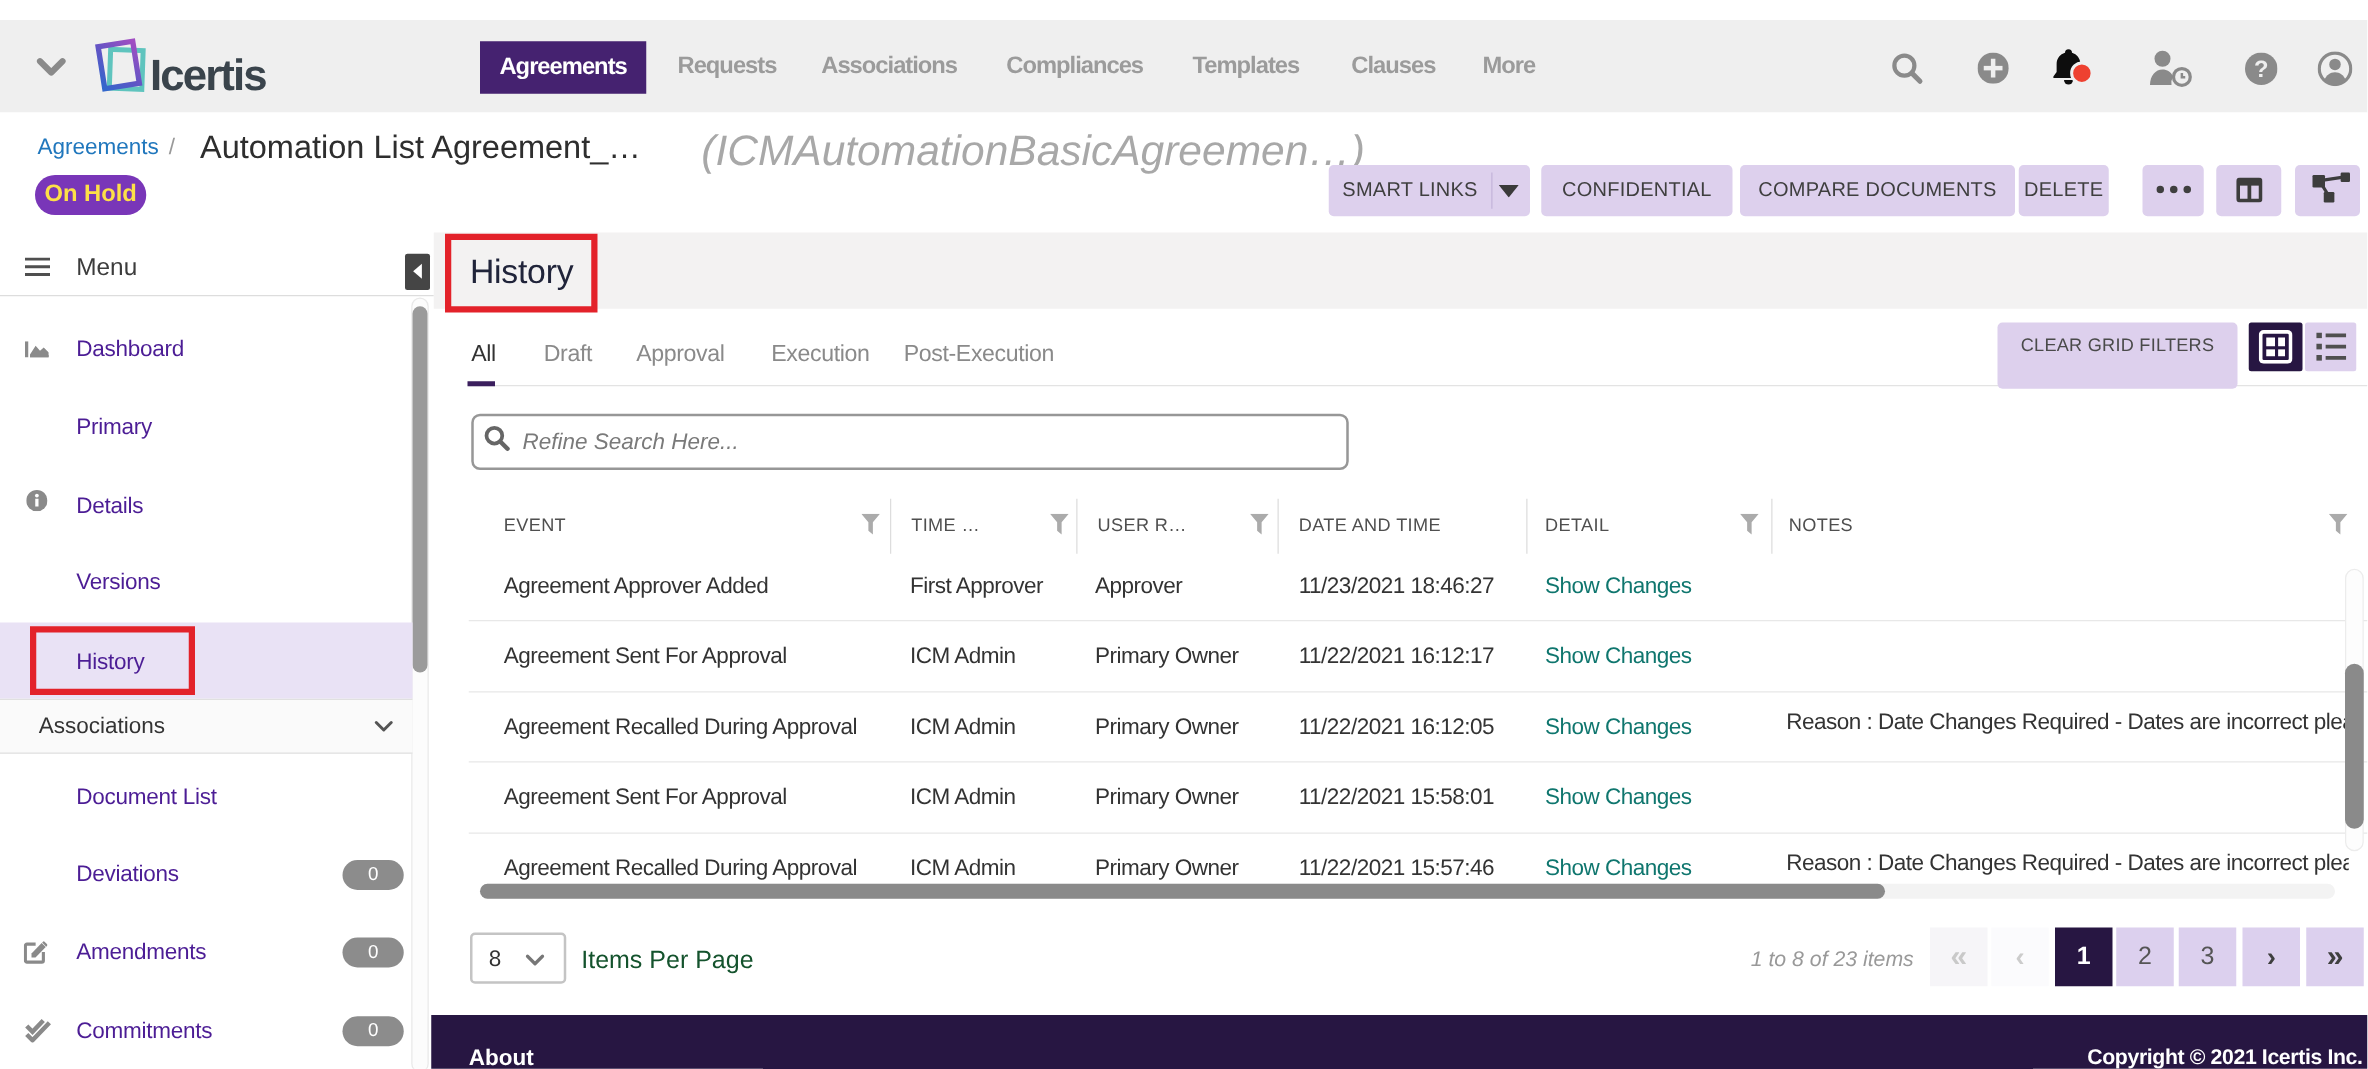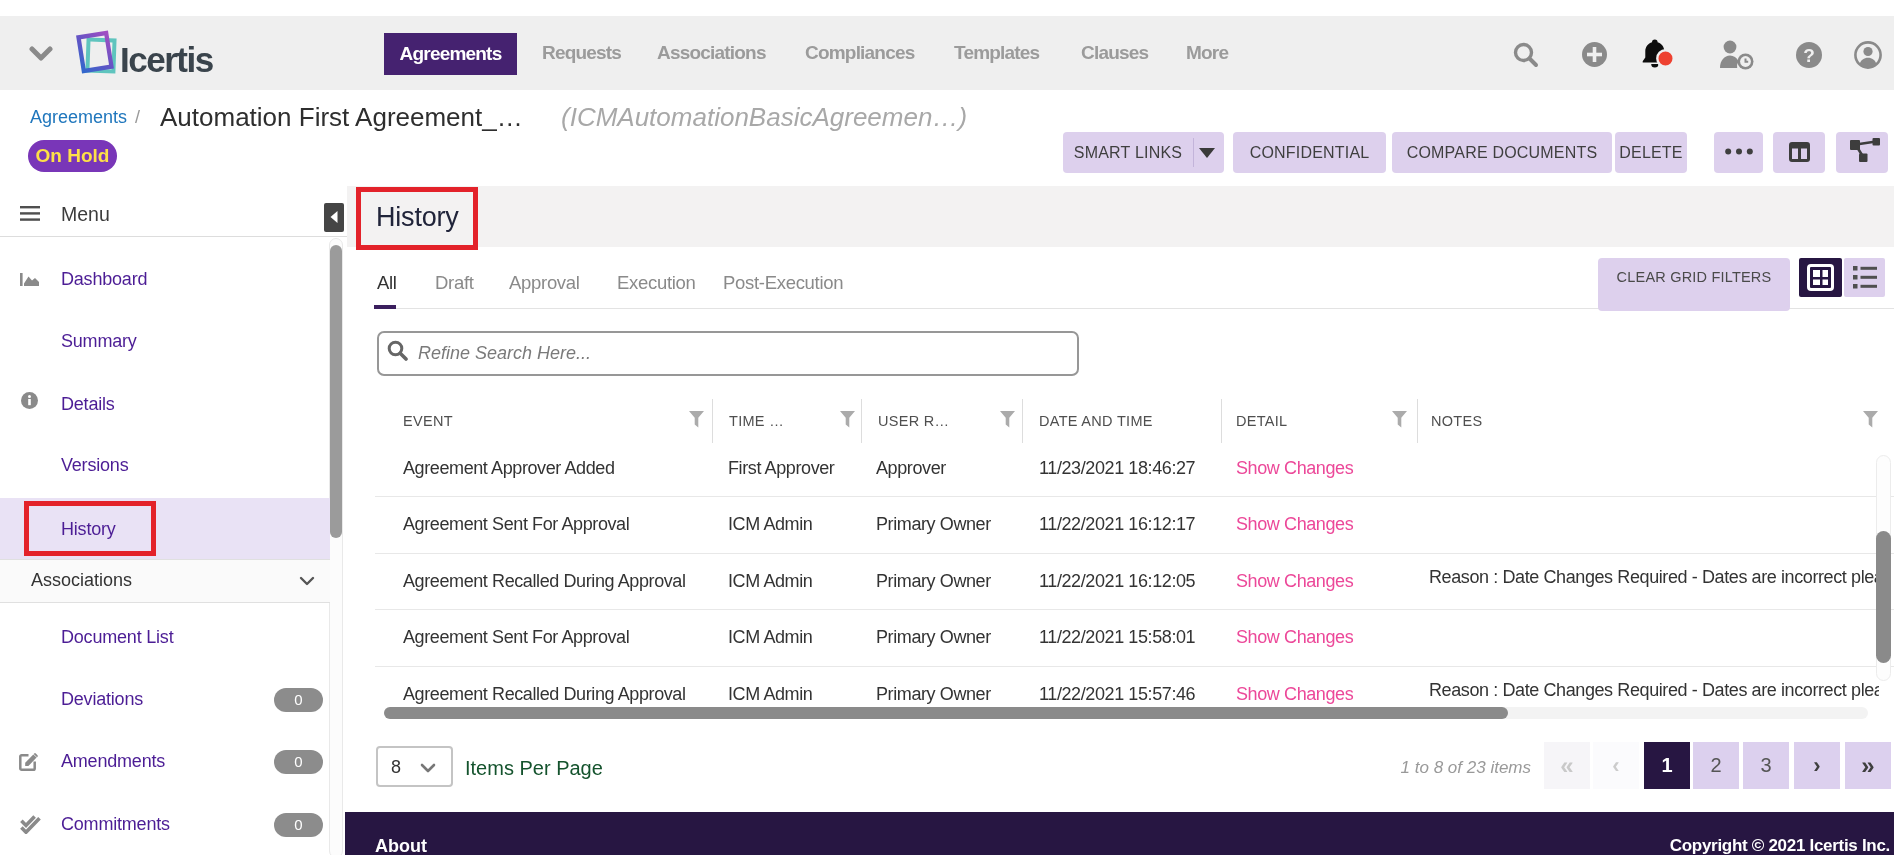--- a/index.html
+++ b/index.html
@@ -24,21 +24,21 @@
 .badge { position:absolute; left:274px; width:49px; height:24px; background:#8c8c8c; border-radius:12px; color:#fff; font-size:15px; text-align:center; line-height:24px; }
 
 
 .band { left:347px; top:170px; width:1547px; height:61px; background:#f3f2f2; }
 .redbox { position:absolute; border:5px solid #e3222a; }
 .tab { position:absolute; top:256px; font-size:18.5px; letter-spacing:-0.3px; color:#8a8a8a; }
 .hsep { position:absolute; background:#e8e8e8; height:1px; }
 .vsep { position:absolute; background:#ddd; width:1px; }
 .th { position:absolute; top:397px; font-size:14.5px; color:#4f4f4f; letter-spacing:0.3px; }
 .td { position:absolute; font-size:18px; letter-spacing:-0.4px; color:#333; }
-.link { color:#ec4899; }
+.link { color:#0f766e; }
 .pagebtn { position:absolute; top:726px; width:46px; height:47px; font-size:20px; text-align:center; line-height:47px; }
 
 .footer { left:345px; top:796px; width:1549px; height:59px; background:#271642; color:#fff; font-weight:bold; }
 </style>
 </head>
 <body>
 <div class="page">
 
   <div class="abs topbar"></div>
 
@@ -93,22 +93,22 @@
   <div class="navitem" style="left:542px;">Requests</div>
   <div class="navitem" style="left:657px;">Associations</div>
   <div class="navitem" style="left:805px;">Compliances</div>
   <div class="navitem" style="left:954px;">Templates</div>
   <div class="navitem" style="left:1081px;">Clauses</div>
   <div class="navitem" style="left:1186px;">More</div>
 
   <div class="abs crumbs"></div>
   <div class="abs" style="left:30px;top:91px;font-size:18px;color:#2077bd;">Agreements</div>
   <div class="abs" style="left:135px;top:91px;font-size:18px;color:#999;">/</div>
-  <div class="abs" style="left:160px;top:86px;font-size:26px;color:#2e2e2e;">Automation First Agreement_…</div>
-  <div class="abs" style="left:561px;top:86px;font-size:26px;color:#a8a8a8;font-style:italic;">(ICMAutomationBasicAgreemen…)</div>
+  <div class="abs" style="left:160px;top:86px;font-size:26px;color:#2e2e2e;">Automation List Agreement_…</div>
+  <div class="abs" style="left:561px;top:86px;font-size:34px;color:#a8a8a8;font-style:italic;">(ICMAutomationBasicAgreemen…)</div>
   <div class="onhold">On Hold</div>
 
   <div class="actbtn" style="left:1063px;width:161px;"></div>
   <div class="abs" style="left:1063px;top:116px;width:130px;height:41px;line-height:41px;text-align:center;color:#3f3f3f;font-size:16px;letter-spacing:0.2px;">SMART LINKS</div>
   <div class="abs" style="left:1193px;top:122px;width:1px;height:29px;background:#c3b4da;"></div>
   <svg class="abs" style="left:1199px;top:132px;" width="16" height="10" viewBox="0 0 16 10">
       <path d="M0 0 H16 L8 10 Z" fill="#3a3a3a"></path>
     </svg>
   <div class="actbtn" style="left:1233px;width:153px;line-height:41px;">CONFIDENTIAL</div>
   <div class="actbtn" style="left:1392px;width:220px;line-height:41px;">COMPARE DOCUMENTS</div>
@@ -164,21 +164,21 @@
     <path fill="none" stroke="#8a8a8a" stroke-width="2.5" d="M9.5 3.3 H2.6 A1.3 1.3 0 0 0 1.3 4.6 V16.4 A1.3 1.3 0 0 0 2.6 17.7 H14.4 A1.3 1.3 0 0 0 15.7 16.4 V9.5"></path>
     <path fill="#8a8a8a" d="M6.2 14 L6.2 10.8 L14.3 2.4 L17.6 5.6 L9.4 14 Z"></path>
     <path fill="#8a8a8a" d="M15.2 1.5 a1.1 1.1 0 0 1 1.6 0 l1.7 1.7 a1.1 1.1 0 0 1 0 1.6 l-0.5 0.5 L14.7 2 Z"></path>
   </svg>
   <svg class="abs" style="left:20px;top:798px;" width="21" height="20" viewBox="0 0 21 20">
     <path fill="none" stroke="#8a8a8a" stroke-width="3.6" d="M1.4 6.8 L6 11.4 L14.6 2.4"></path>
     <path fill="none" stroke="#8a8a8a" stroke-width="3.6" d="M1.4 13.6 L6 18.2 L19.5 4.2"></path>
   </svg>
 
   <div class="sb-link" style="top:253px;">Dashboard</div>
-  <div class="sb-link" style="top:315px;">Summary</div>
+  <div class="sb-link" style="top:315px;">Primary</div>
   <div class="sb-link" style="top:378px;">Details</div>
   <div class="sb-link" style="top:439px;">Versions</div>
   <div class="abs" style="left:0;top:482px;width:330px;height:61px;background:#e9e2f5;"></div>
   <div class="sb-link" style="top:503px;">History</div>
   <div class="redbox" style="left:24px;top:485px;width:132px;height:55px;"></div>
   <div class="abs" style="left:0;top:543px;width:330px;height:44px;background:#fafafa;border-top:1px solid #e0e0e0;border-bottom:1px solid #e0e0e0;"></div>
   <div class="abs" style="left:31px;top:554px;font-size:18px;color:#333;">Associations</div>
   <svg class="abs" style="left:299px;top:560px;" width="16" height="10" viewBox="0 0 16 10">
     <polyline points="2,2 8,8 14,2" fill="none" stroke="#555" stroke-width="2.4" stroke-linecap="round" stroke-linejoin="round"></polyline>
   </svg>

